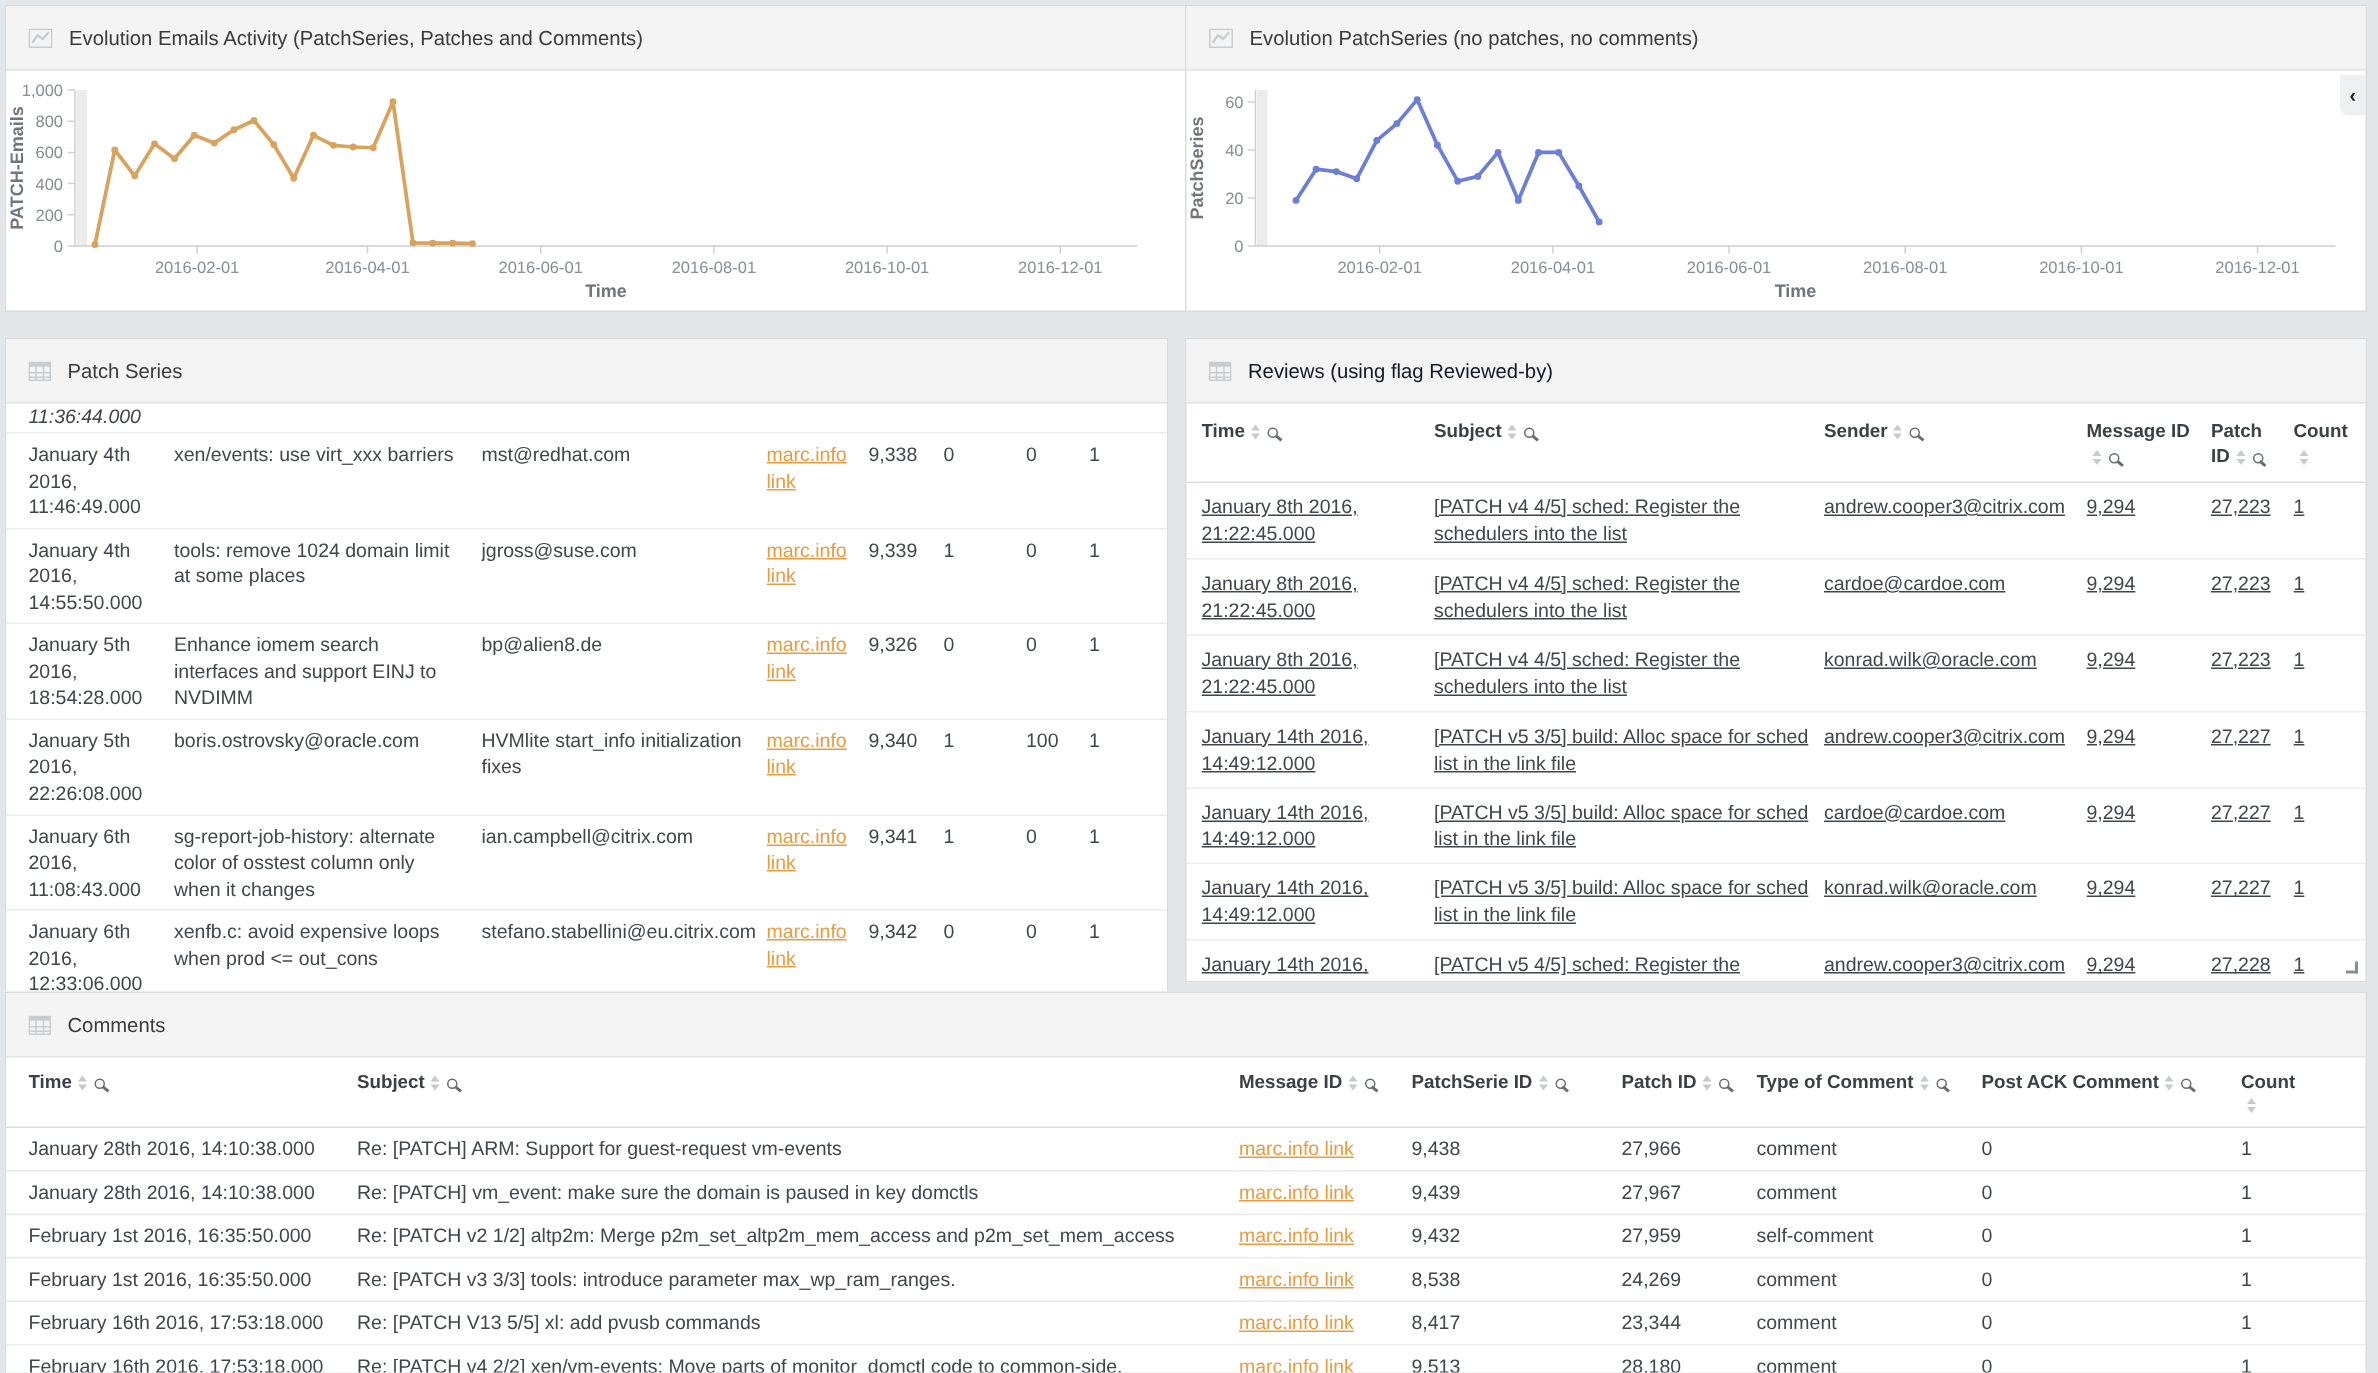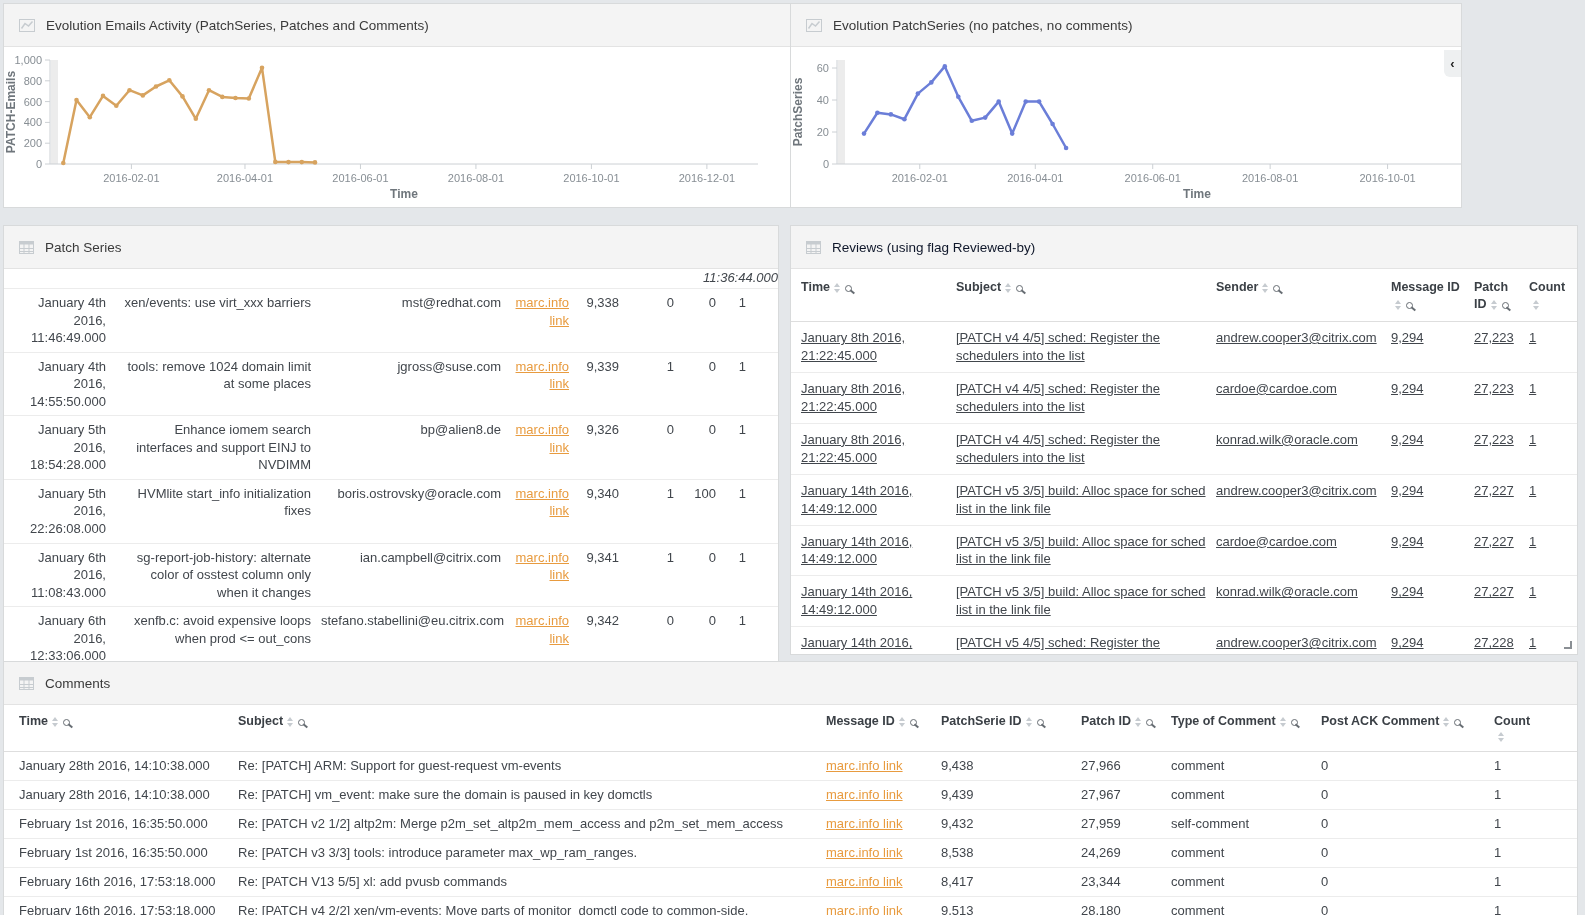--- a/index.html
+++ b/index.html
@@ -17,33 +17,33 @@
   .panel-header {
     height:43px; background:#f4f4f4; border-bottom:1px solid #e3e3e3;
     display:flex; align-items:center; padding:0 15px; gap:11px;
   }
   .panel-title { font-size:13.5px; font-weight:400; color:#3a3a3a; margin:0; }
   .panel-title.orange { color:#0f172a; }
   .hdr-icon { display:inline-flex; flex:0 0 auto; }
 
   
   #p-emails   { left:3px;   top:3px;   width:908px;  height:205px; }
-  #p-pschart  { left:790px; top:3px;   width:672px;  height:205px; }
+  #p-pschart  { left:790px; top:3px;   width:788px;  height:205px; }
   .chart-body { position:relative; height:160px; }
   svg text.tick { font:11px "Liberation Sans",sans-serif; fill:#878e94; }
   svg text.axis-title { font:700 12px "Liberation Sans",sans-serif; fill:#6f767c; }
   .collapse-tab {
     position:absolute; right:0; top:3px; width:17px; height:27px;
     background:#eef0f1; border:0; border-radius:0 0 0 6px;
     font:700 13px "Liberation Sans",sans-serif; color:#222;
     display:flex; align-items:center; justify-content:center; cursor:pointer; padding:0;
   }
 
   
-  #p-patch    { left:3px;   top:225px; width:776px;  height:548px;text-align:right; }
+  #p-patch    { left:3px;   top:225px; width:776px;  height:548px; }
   #p-reviews  { left:790px; top:225px; width:788px;  height:430px; }
   #p-comments { left:3px;   top:661px; width:1575px; height:260px; }
 
   .cell { padding-right:10px; overflow:hidden; }
   a.marclink { color:#e89b3f; text-decoration:underline; cursor:pointer; }
 
   
   .ps-partial {
     height:20px; overflow:hidden; padding:0 0 0 15px;
     border-bottom:1px solid #ececec; font-size:13px; line-height:17px;font-style:italic;
@@ -271,22 +271,22 @@
           <div class="cell">bp@alien8.de</div>
           <div class="cell"><a class="marclink">marc.info link</a></div>
           <div class="cell">9,326</div>
           <div class="cell">0</div>
           <div class="cell">0</div>
           <div class="cell">1</div>
         </div>
 
         <div class="ps-row">
           <div class="cell">January 5th 2016, 22:26:08.000</div>
+          <div class="cell">boris.ostrovsky@oracle.com</div>
           <div class="cell">HVMlite start_info initialization fixes</div>
-          <div class="cell">boris.ostrovsky@oracle.com</div>
           <div class="cell"><a class="marclink">marc.info link</a></div>
           <div class="cell">9,340</div>
           <div class="cell">1</div>
           <div class="cell">100</div>
           <div class="cell">1</div>
         </div>
 
         <div class="ps-row">
           <div class="cell">January 6th 2016, 11:08:43.000</div>
           <div class="cell">sg-report-job-history: alternate color of osstest column only when it changes</div>

